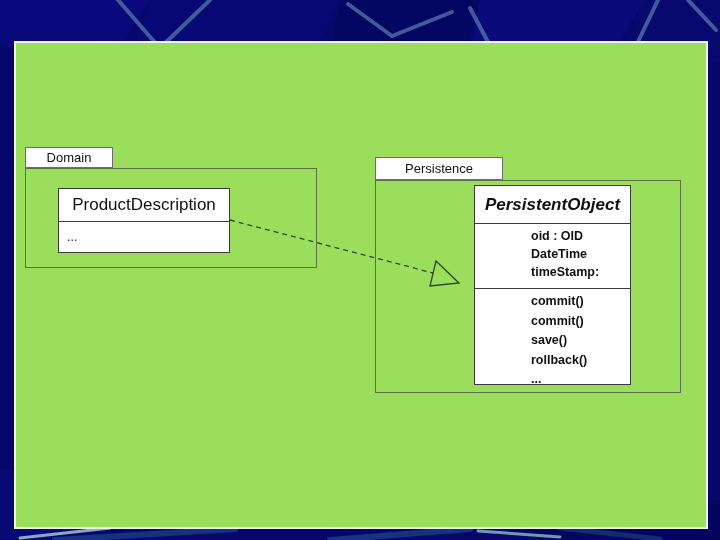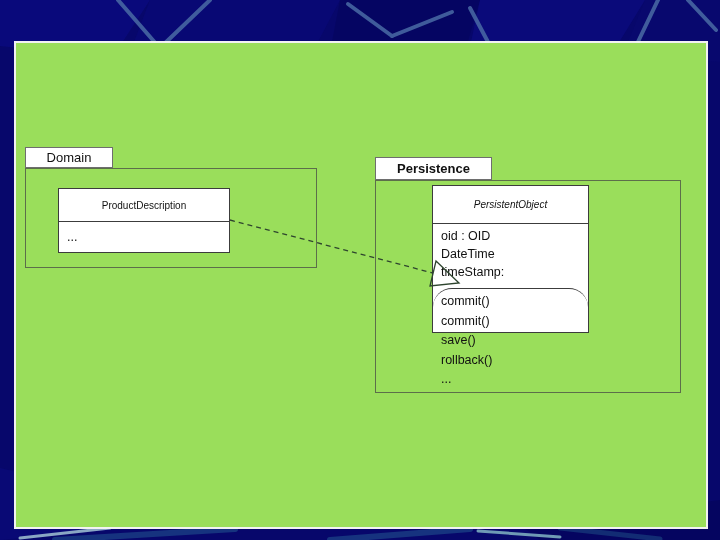--- a/index.html
+++ b/index.html
@@ -31,38 +31,38 @@
   .pkg-body{
     position:absolute;border:1px solid var(--pkg-border);
     background:transparent;box-sizing:border-box;
   }
   .uml-class{
     position:absolute;background:#ffffff;border:1px solid #3c3c3c;
     box-sizing:border-box;color:#111;
   }
   .uml-class .title{
     display:flex;align-items:center;justify-content:center;
-    font-size:10px;box-sizing:border-box;
+    font-size:17px;box-sizing:border-box;
   }
   .uml-class .title.abstract{font-style:italic;}
   .compartment{
     border-top:1px solid #3c3c3c;box-sizing:border-box;
     padding:3px 8px;font-size:12.5px;
   }
-  .compartment .line{white-space:nowrap;}
+  .compartment .line{white-space:nowrap;margin-left:48px;}
   #product-class{left:58px;top:188px;width:172px;height:65px;}
   #product-class .title{height:32px;}
   #product-class .compartment{height:32px;line-height:24px;}
-  #persistent-class{left:432px;top:185px;width:157px;height:148px;}
+  #persistent-class{left:474px;top:185px;width:157px;height:200px;font-weight:bold;}
   #persistent-class .title{height:37px;}
   #persistent-class .attrs{height:65px;line-height:18px;}
-  #persistent-class .ops{height:97px;line-height:19.5px;border-radius:19px;}
+  #persistent-class .ops{height:97px;line-height:19.5px;}
   #domain-tab{left:25px;top:147px;width:88px;height:21px;}
   #domain-body{left:25px;top:168px;width:292px;height:100px;}
-  #persistence-tab{left:375px;top:157px;width:117px;height:23px;font-weight:bold;}
+  #persistence-tab{left:375px;top:157px;width:128px;height:23px;}
   #persistence-body{left:375px;top:180px;width:306px;height:213px;}
   #arrow-layer{position:absolute;left:0;top:0;width:720px;height:540px;pointer-events:none;}
 </style>
 </head>
 <body>
 
 <div id="stage">
 
   <svg id="bg-decor" viewBox="0 0 720 540" xmlns="http://www.w3.org/2000/svg">
     <rect x="0" y="0" width="720" height="540" fill="#07076b"></rect>

